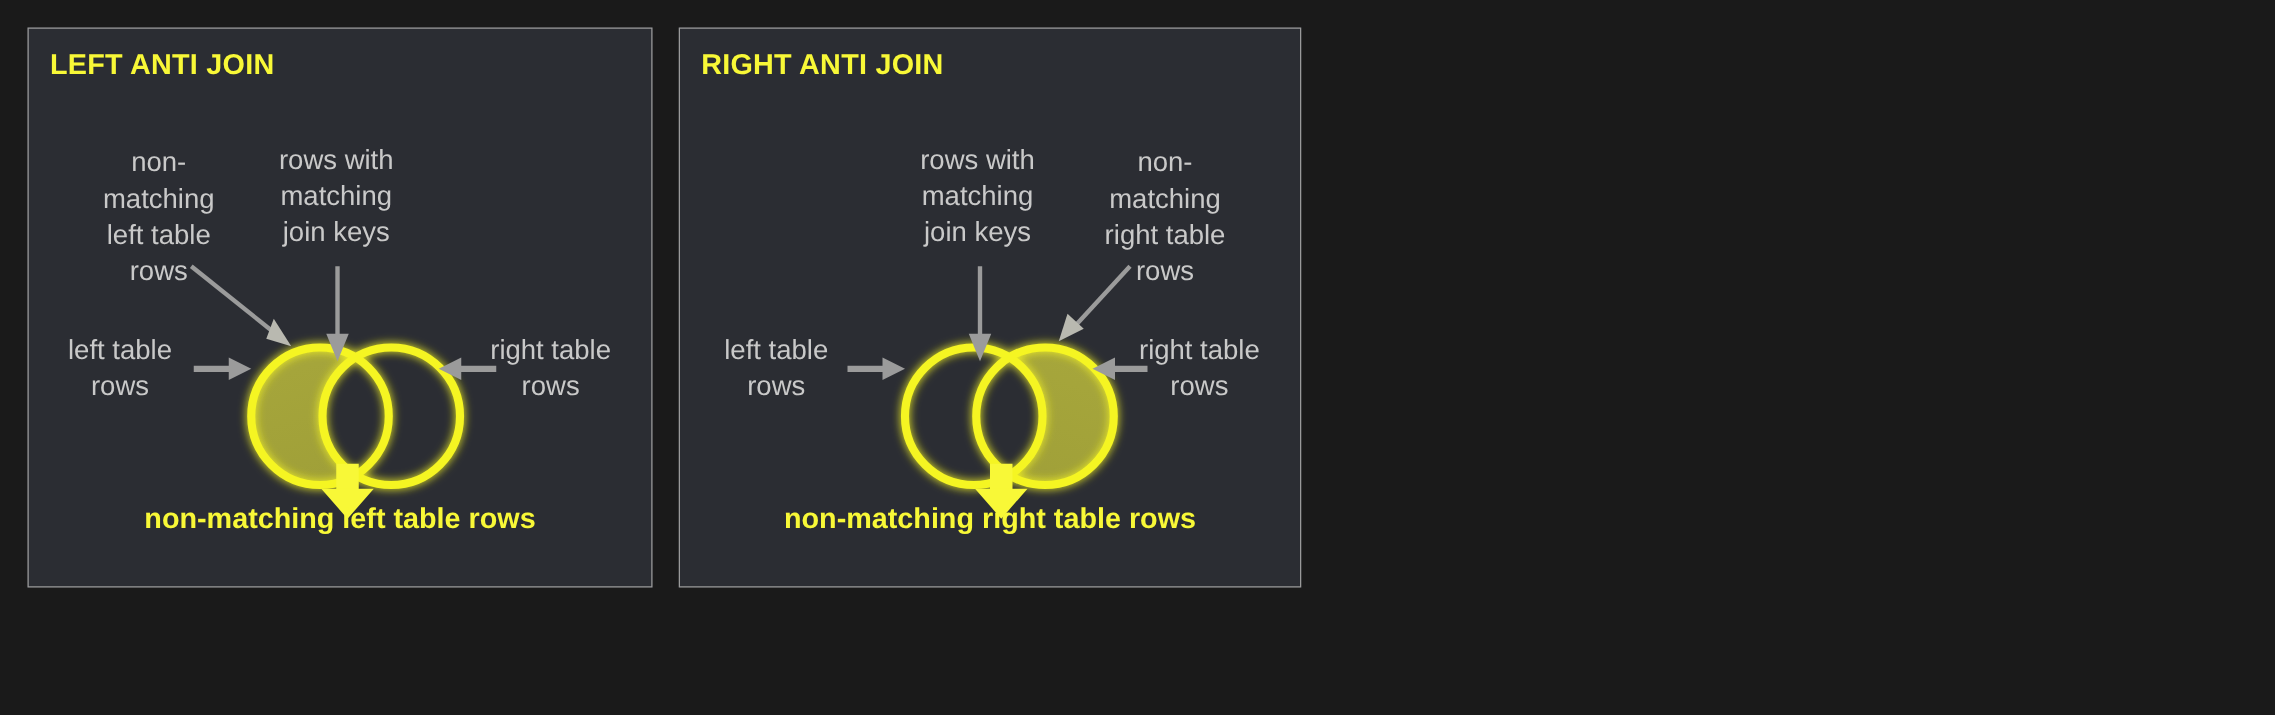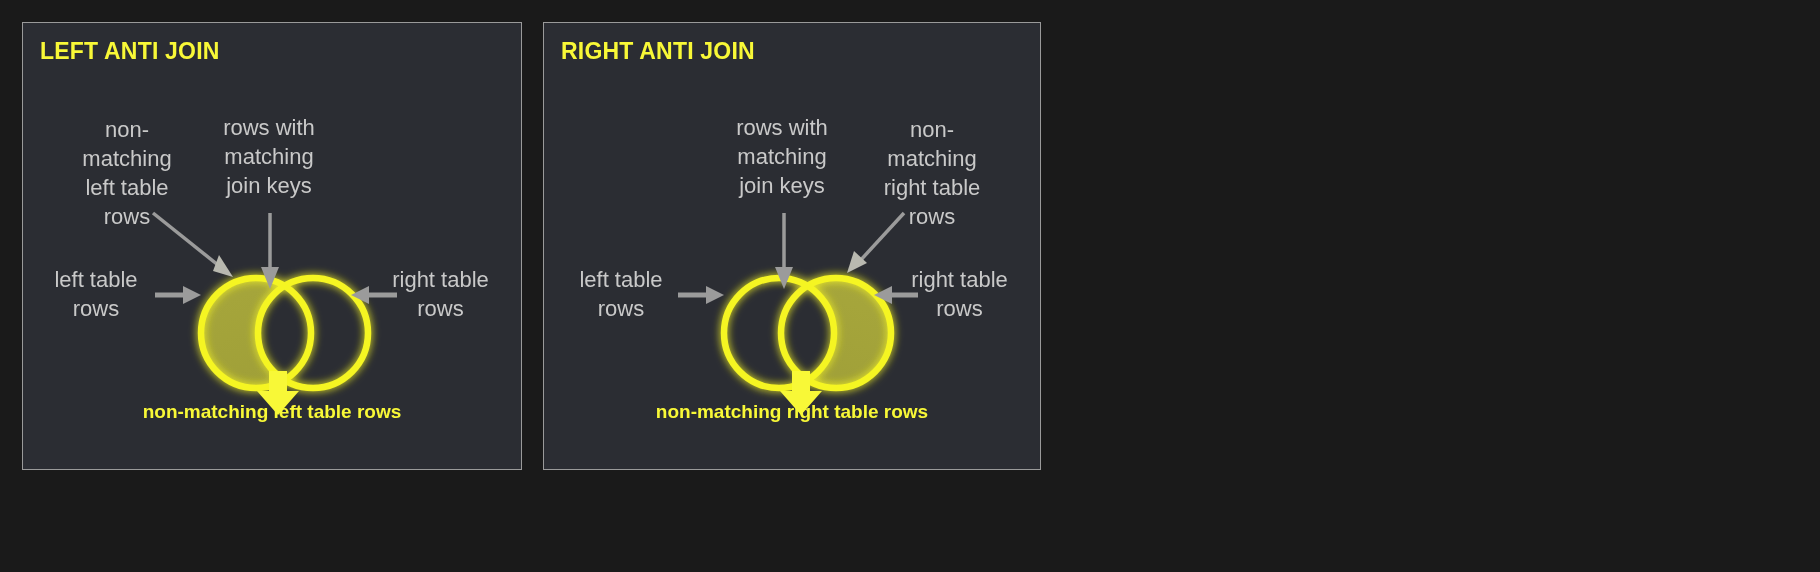--- a/index.html
+++ b/index.html
@@ -57,21 +57,21 @@
     width: 100%;
     height: 100%;
     pointer-events: none;
   }
 
   .bottom-caption {
     position: absolute;
     width: 100%;
     text-align: center;
     color: #f8f837;
-    font-size: 19px;
+    font-size: 23px;
     font-weight: bold;
     top: 378px;
     left: 0;
   }
   svg { display: block; }
 </style>
 </head>
 <body>
 
 <div class="canvas">

